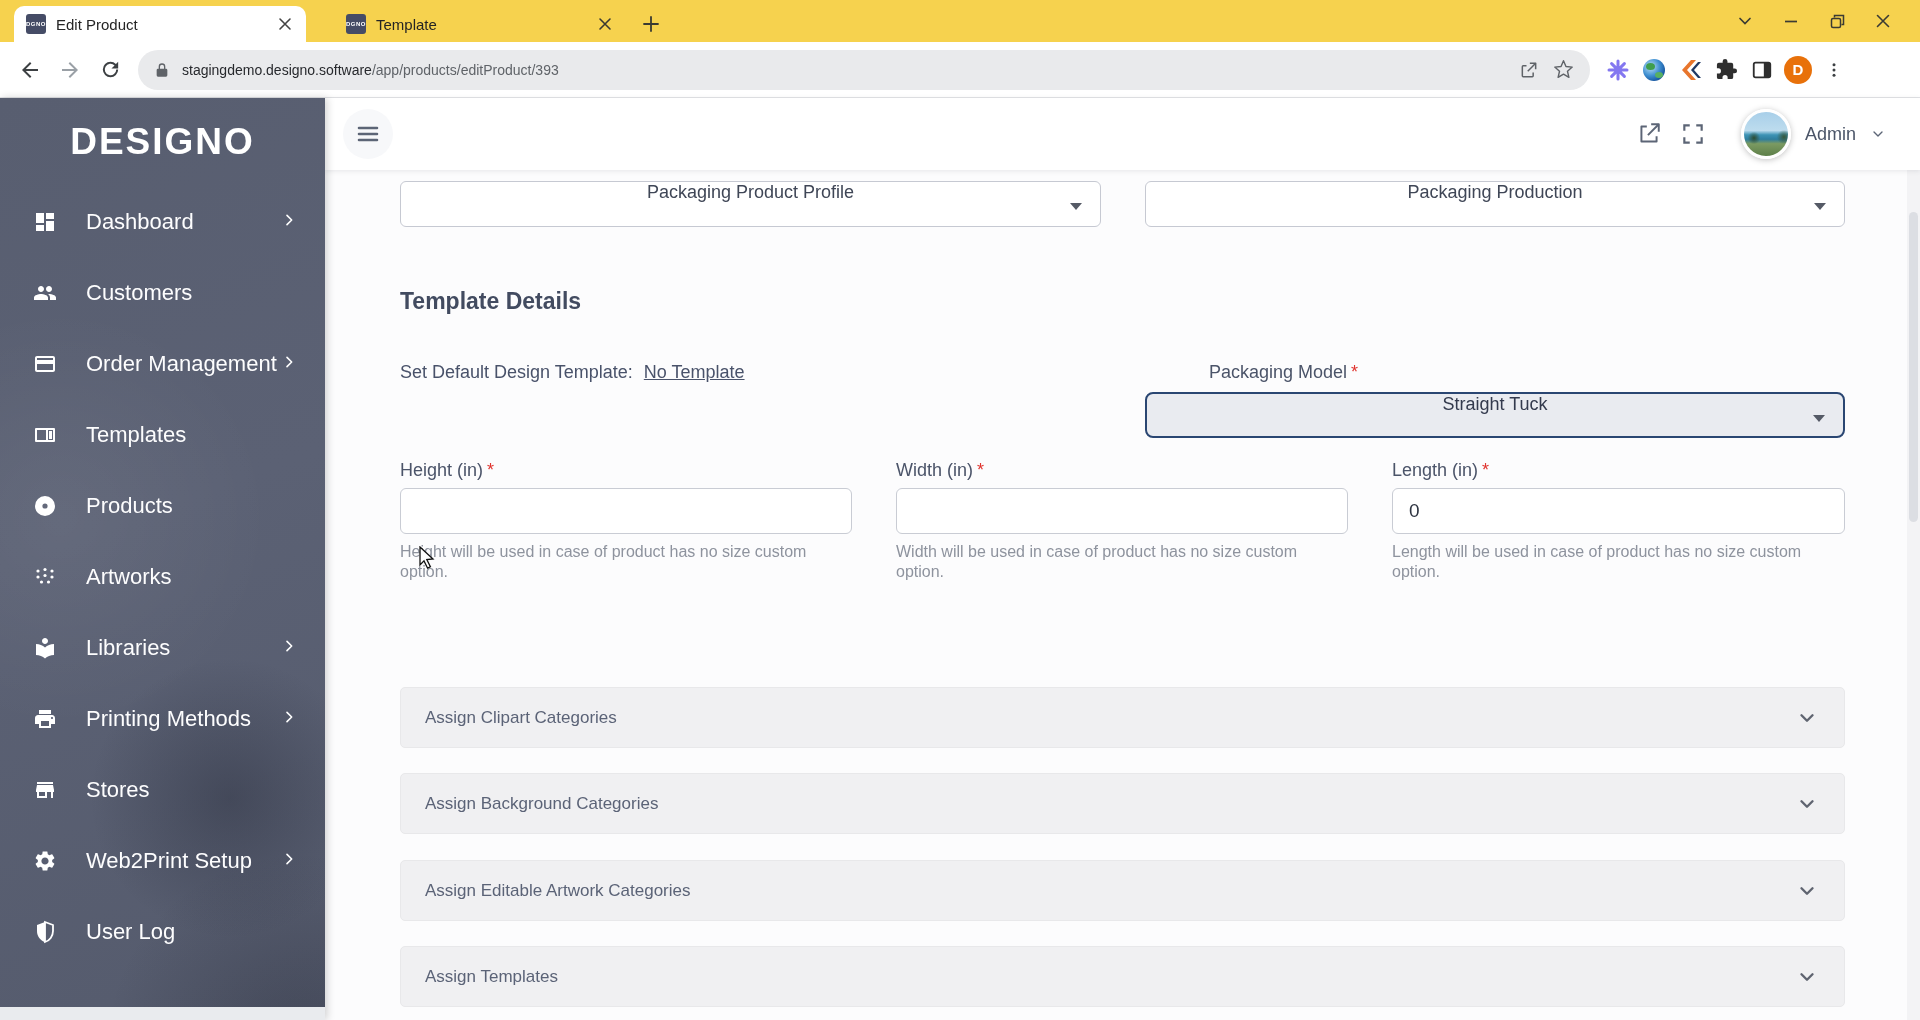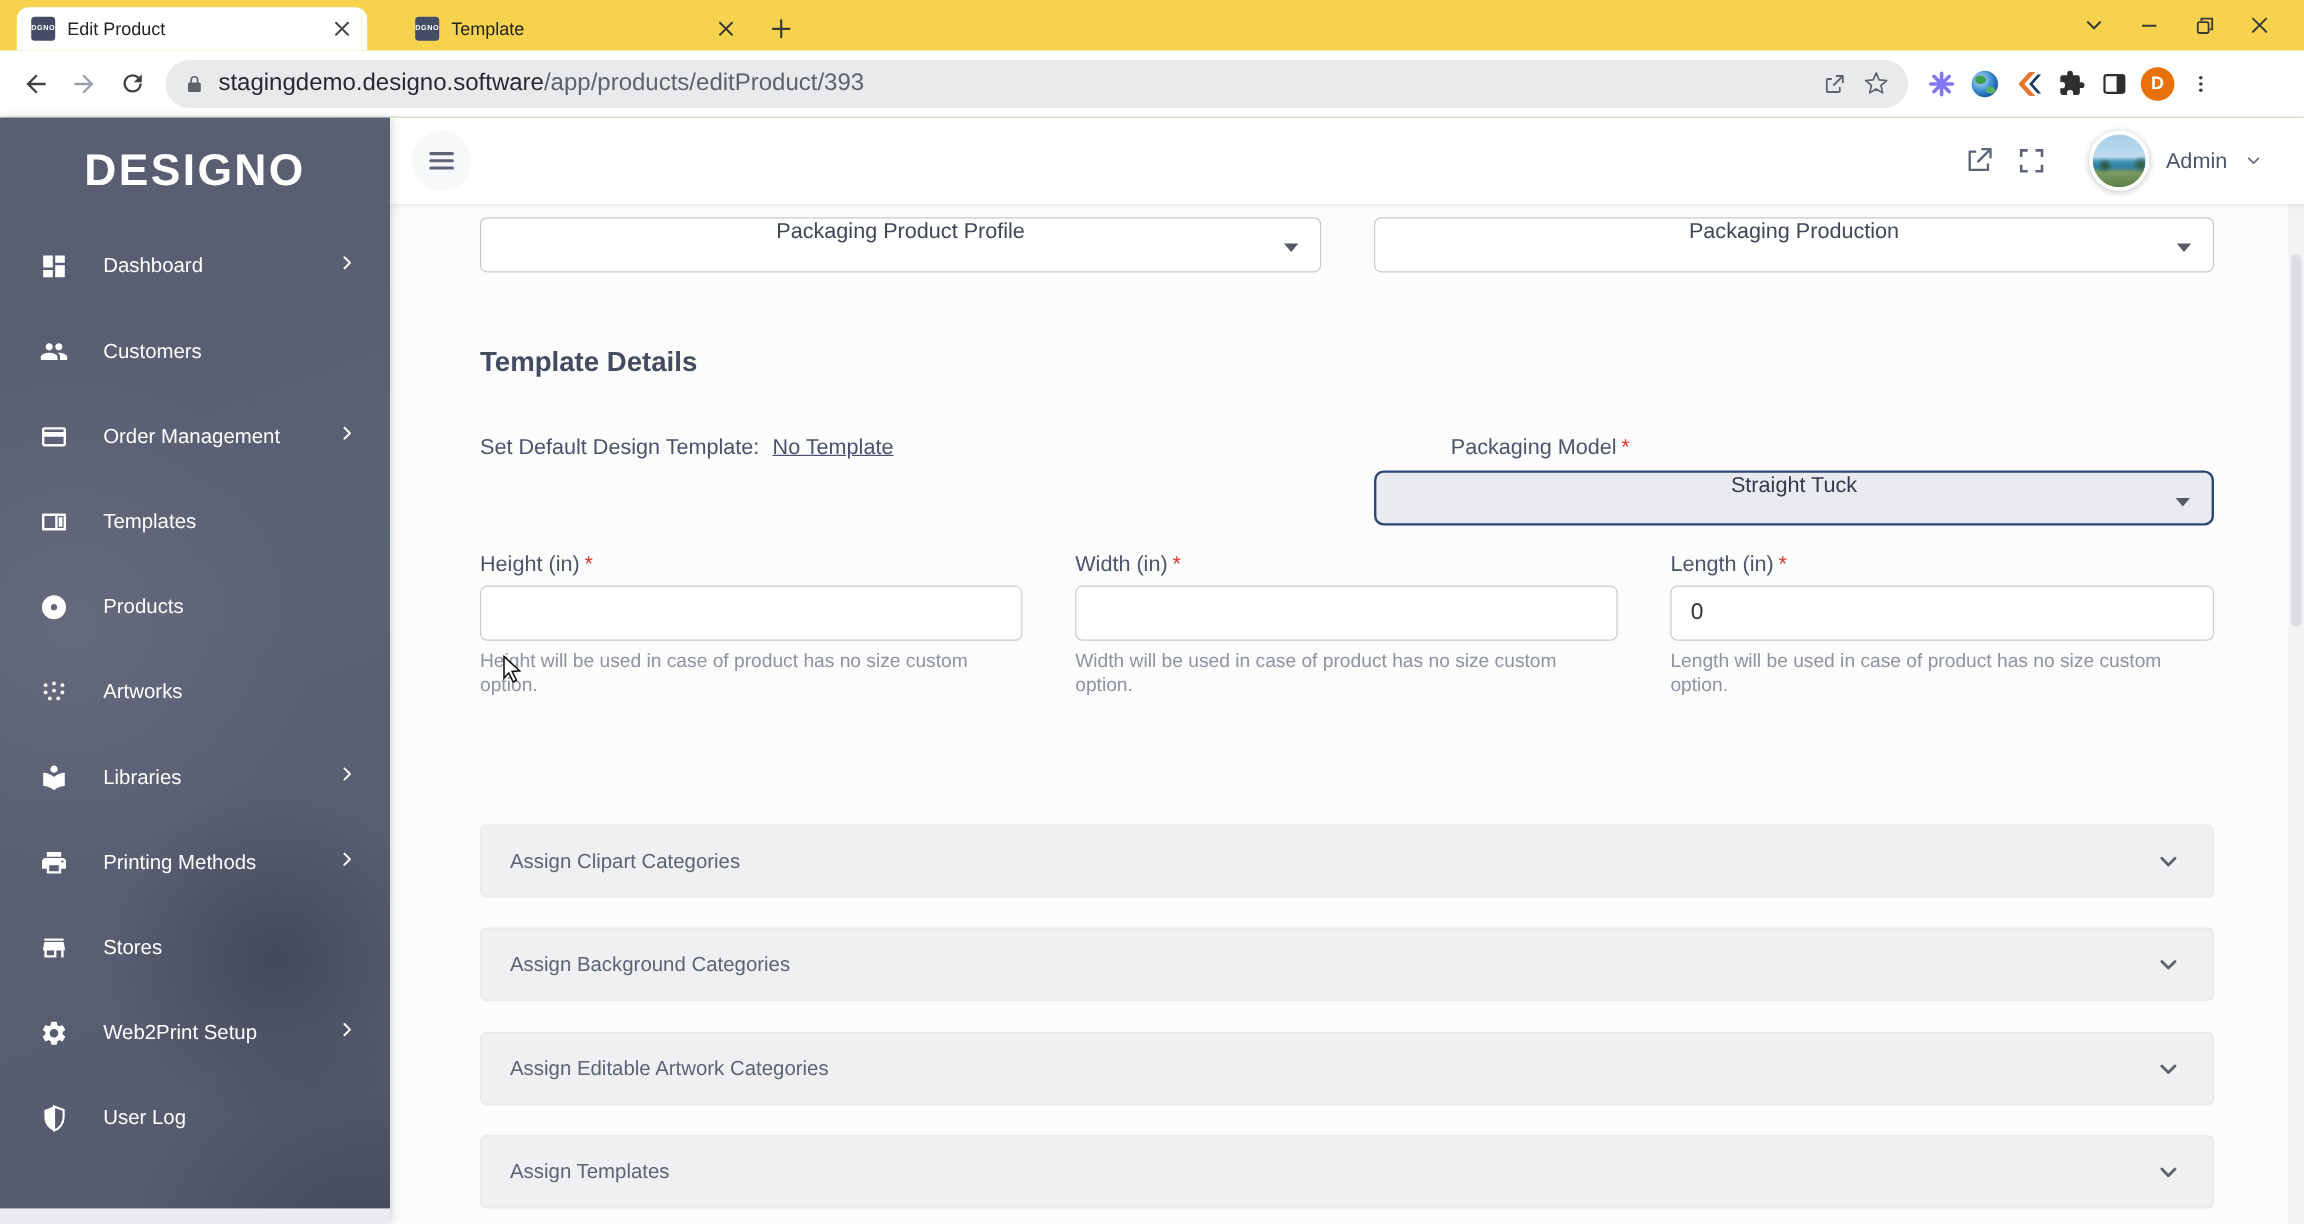--- a/index.html
+++ b/index.html
@@ -24,21 +24,21 @@
   .wincontrols { position:absolute; right:14px; top:0; height:42px; display:flex; align-items:center; }
   .winbtn { width:46px; height:42px; display:flex; align-items:center; justify-content:center; }
 
   
   .toolbar { height:56px; background:#ffffff; display:flex; align-items:center; padding:0 10px;
     border-bottom:1px solid #e2e3e6; }
   .navbtn { width:40px; height:40px; display:flex; align-items:center; justify-content:center;
     border-radius:50%; flex:0 0 auto; }
   .omnibox { height:40px; flex:0 0 1452px; margin-left:8px; background:#e9eaec; border-radius:20px;
     display:flex; align-items:center; padding:0 10px 0 16px; }
-  .url { font-size:20px; margin-left:12px; flex:1; white-space:nowrap; overflow:hidden; }
+  .url { font-size:14px; margin-left:12px; flex:1; white-space:nowrap; overflow:hidden; }
   .url .domain { color:#27292d; }
   .url .path { color:#5f6368; }
   .pillbtn { width:34px; height:34px; display:flex; align-items:center; justify-content:center;
     border-radius:50%; flex:0 0 auto; }
   .extrow { display:flex; align-items:center; margin-left:10px; }
   .extbtn { width:36px; height:36px; display:flex; align-items:center; justify-content:center;
     border-radius:50%; }
   .flower { display:block; }
   .globe { width:22px; height:22px; border-radius:50%;
     background:radial-gradient(circle at 35% 35%, #bfe3f7 0%, #3f8fd1 45%, #1d5fa8 70%, #14417c 100%); position:relative; overflow:hidden; }
@@ -53,25 +53,25 @@
     background:
       radial-gradient(circle 200px at 230px 700px, rgba(30,34,48,.35), rgba(30,34,48,0) 70%),
       radial-gradient(circle 300px at 60px 420px, rgba(255,255,255,.06), rgba(255,255,255,0) 70%),
       radial-gradient(circle 260px at 300px 950px, rgba(25,28,40,.30), rgba(25,28,40,0) 75%),
       linear-gradient(160deg, #585e70 0%, #5b6174 45%, #555b6d 100%);
     box-shadow:2px 0 8px rgba(0,0,0,.18); z-index:3; }
   .logo { height:88px; display:flex; align-items:center; justify-content:center; font-size:37px;
     font-weight:bold; letter-spacing:2px; color:#fff; }
   .nav-item { height:71px; display:flex; align-items:center; padding:0 28px 0 32px; cursor:pointer; }
   .nav-icon { width:26px; height:26px; flex:0 0 auto; display:flex; align-items:center; justify-content:center; }
-  .nav-label { font-size:17px; margin-left:28px; flex:1; color:#fdfdfe; }
+  .nav-label { font-size:22px; margin-left:28px; flex:1; color:#fdfdfe; }
   .nav-chevron { flex:0 0 auto; }
   .sidebar-strip { position:absolute; left:0; bottom:0; width:325px; height:13px; background:#e9ebee; }
 
-  .main { flex:1; display:flex; flex-direction:column; background:#84cc16;justify-content:flex-end; }
+  .main { flex:1; display:flex; flex-direction:column; background:#eab308;justify-content:flex-end; }
   .app-header { height:72px; background:#fff; box-shadow:0 1px 5px rgba(60,64,80,.12); display:flex;
     align-items:center; padding:0 34px 0 18px; position:relative; z-index:2; }
   .burger { width:50px; height:50px; border-radius:50%; background:#f7f8fa; display:flex;
     align-items:center; justify-content:center; }
   .hdr-right { margin-left:auto; display:flex; align-items:center; }
   .hdr-iconbtn { width:44px; height:44px; display:flex; align-items:center; justify-content:center; }
   .hdr-avatar { width:50px; height:50px; border-radius:50%; margin:0 14px 0 26px;
     border:3px solid #fff; box-shadow:0 1px 6px rgba(0,0,0,.25);
     background:
       radial-gradient(circle 10px at 12px 40px, #41694000 0%, #41694000 100%),

